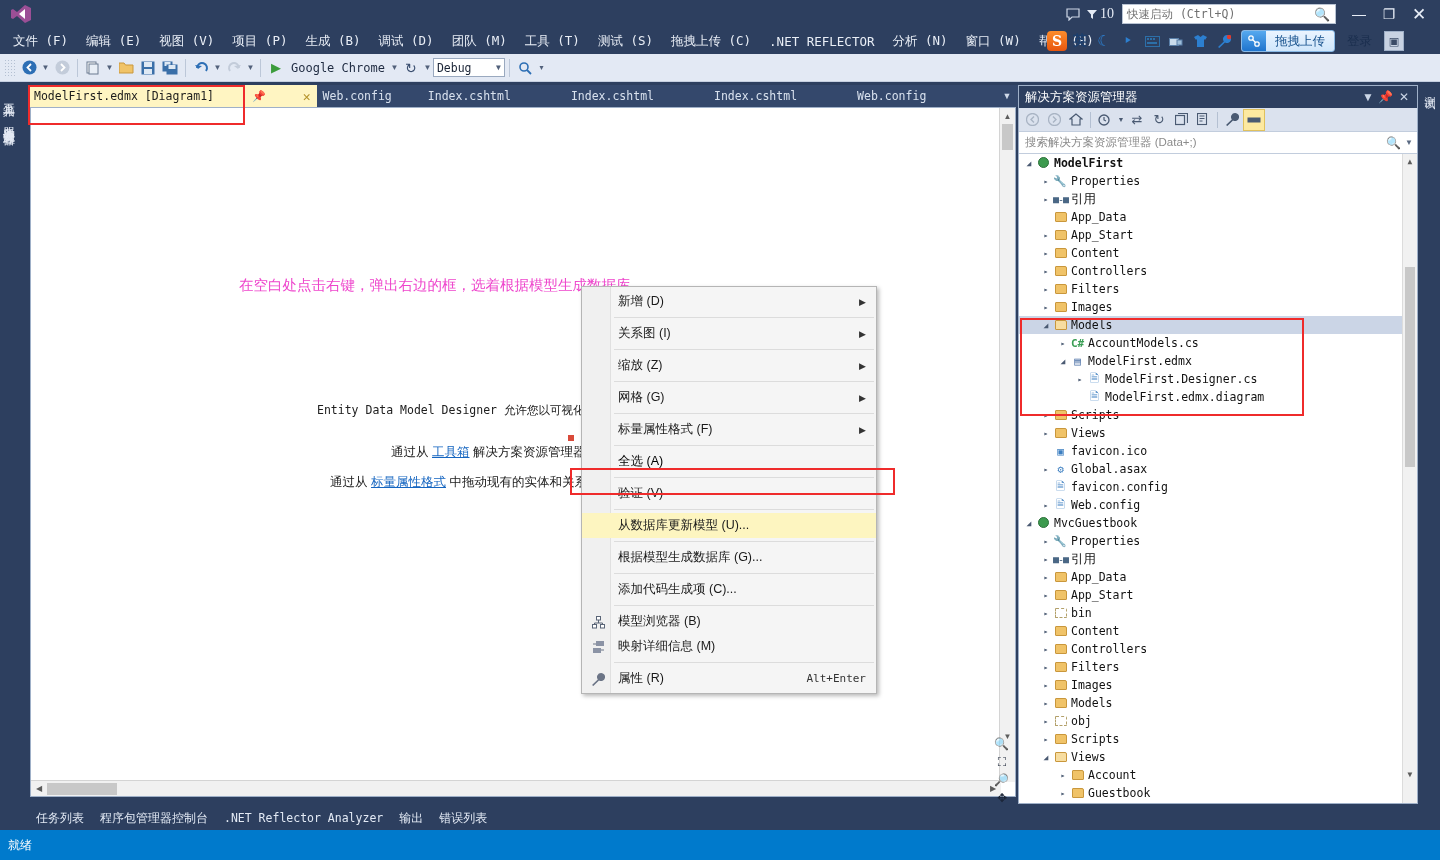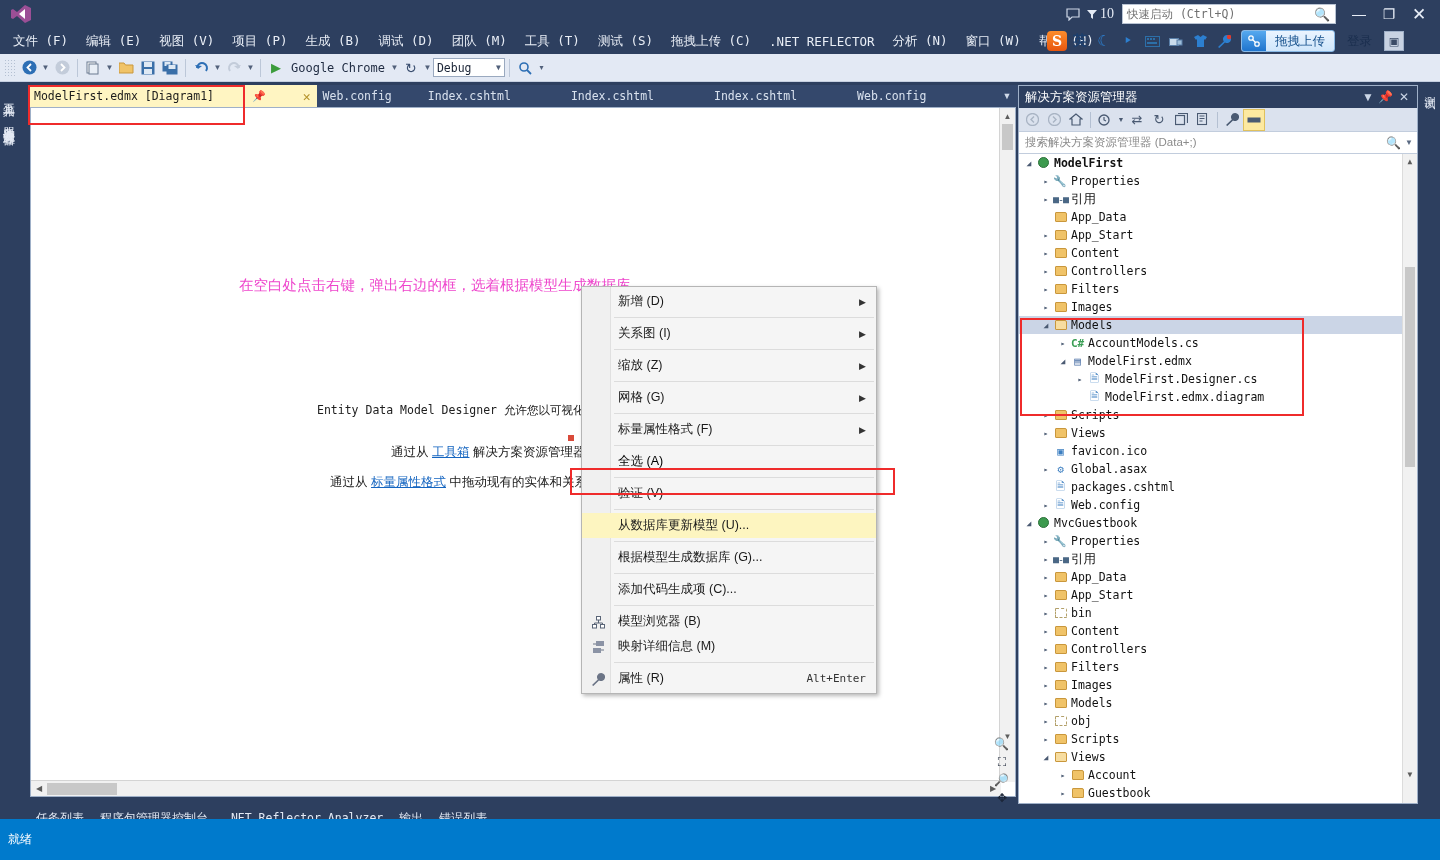--- a/index.html
+++ b/index.html
@@ -302,21 +302,21 @@
   
   .bottomtabs {
     position: absolute; left: 0; top: 806px; width: 1440px; height: 24px;
     background: #2d3f5f; display:flex; align-items:center;
   }
   .btab { color:#e3eaf5; font-size: 12px; padding: 0 8px; white-space:nowrap;}
   .btab.mono { font-family:"DejaVu Sans Mono", monospace; font-size: 11.5px;}
 
   
   .statusbar {
-    position: absolute; left: 0; bottom: 0; width: 1440px; height: 41px;
+    position: absolute; left: 0; bottom: 0; width: 1440px; height: 30px;
     background: #007acc; display:flex; align-items:center;
   }
   .statusbar .st { color:#ffffff; font-size: 12px; padding-left: 8px; }
 </style>
 </head>
 <body>
 
 <div id="app">
 
   <div class="titlebar">
@@ -786,21 +786,21 @@
           <span class="tr-lbl">favicon.ico</span>
         </div>
         <div class="tr-row" style="padding-left:21px">
           <span class="tr-arrow">▸</span>
           <span class="tr-ico"><span class="file-ico">⚙</span></span>
           <span class="tr-lbl">Global.asax</span>
         </div>
         <div class="tr-row" style="padding-left:21px">
           <span class="tr-arrow"></span>
           <span class="tr-ico"><span class="file-ico">🗎</span></span>
-          <span class="tr-lbl">packages.cshtml</span>
+          <span class="tr-lbl">favicon.config</span>
         </div>
         <div class="tr-row" style="padding-left:21px">
           <span class="tr-arrow">▸</span>
           <span class="tr-ico"><span class="file-ico">🗎</span></span>
           <span class="tr-lbl">Web.config</span>
         </div>
         <div class="tr-row" style="padding-left:4px">
           <span class="tr-arrow">◢</span>
           <span class="tr-ico"><span class="globe-ico"></span></span>
           <span class="tr-lbl">MvcGuestbook</span>

